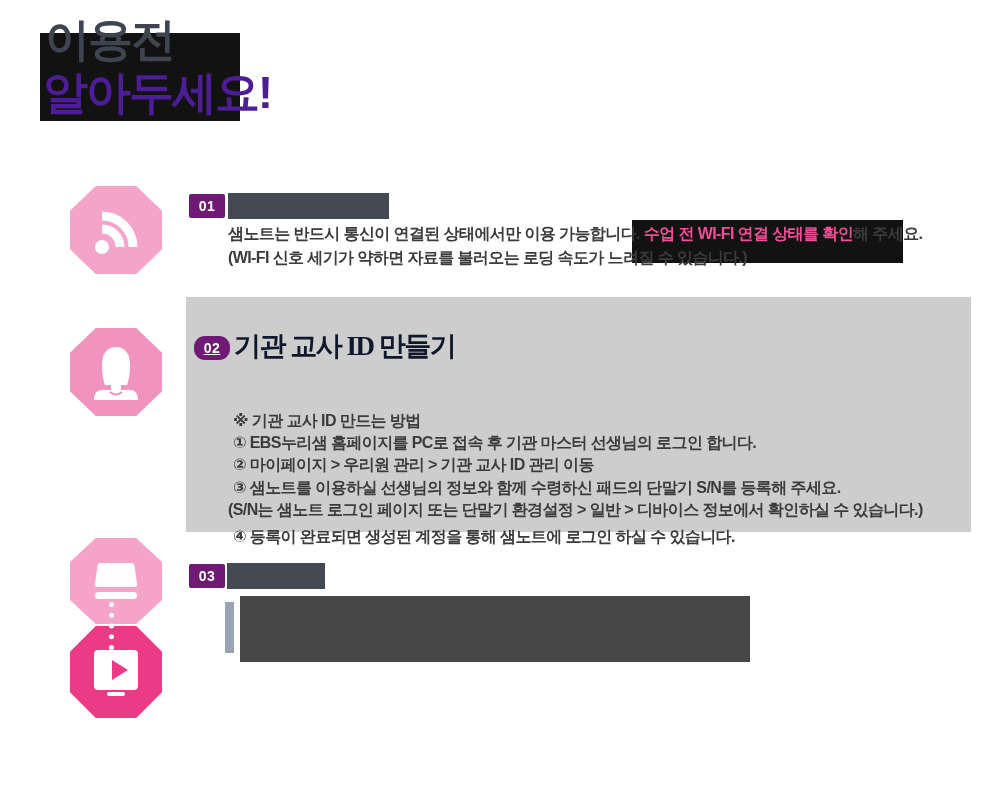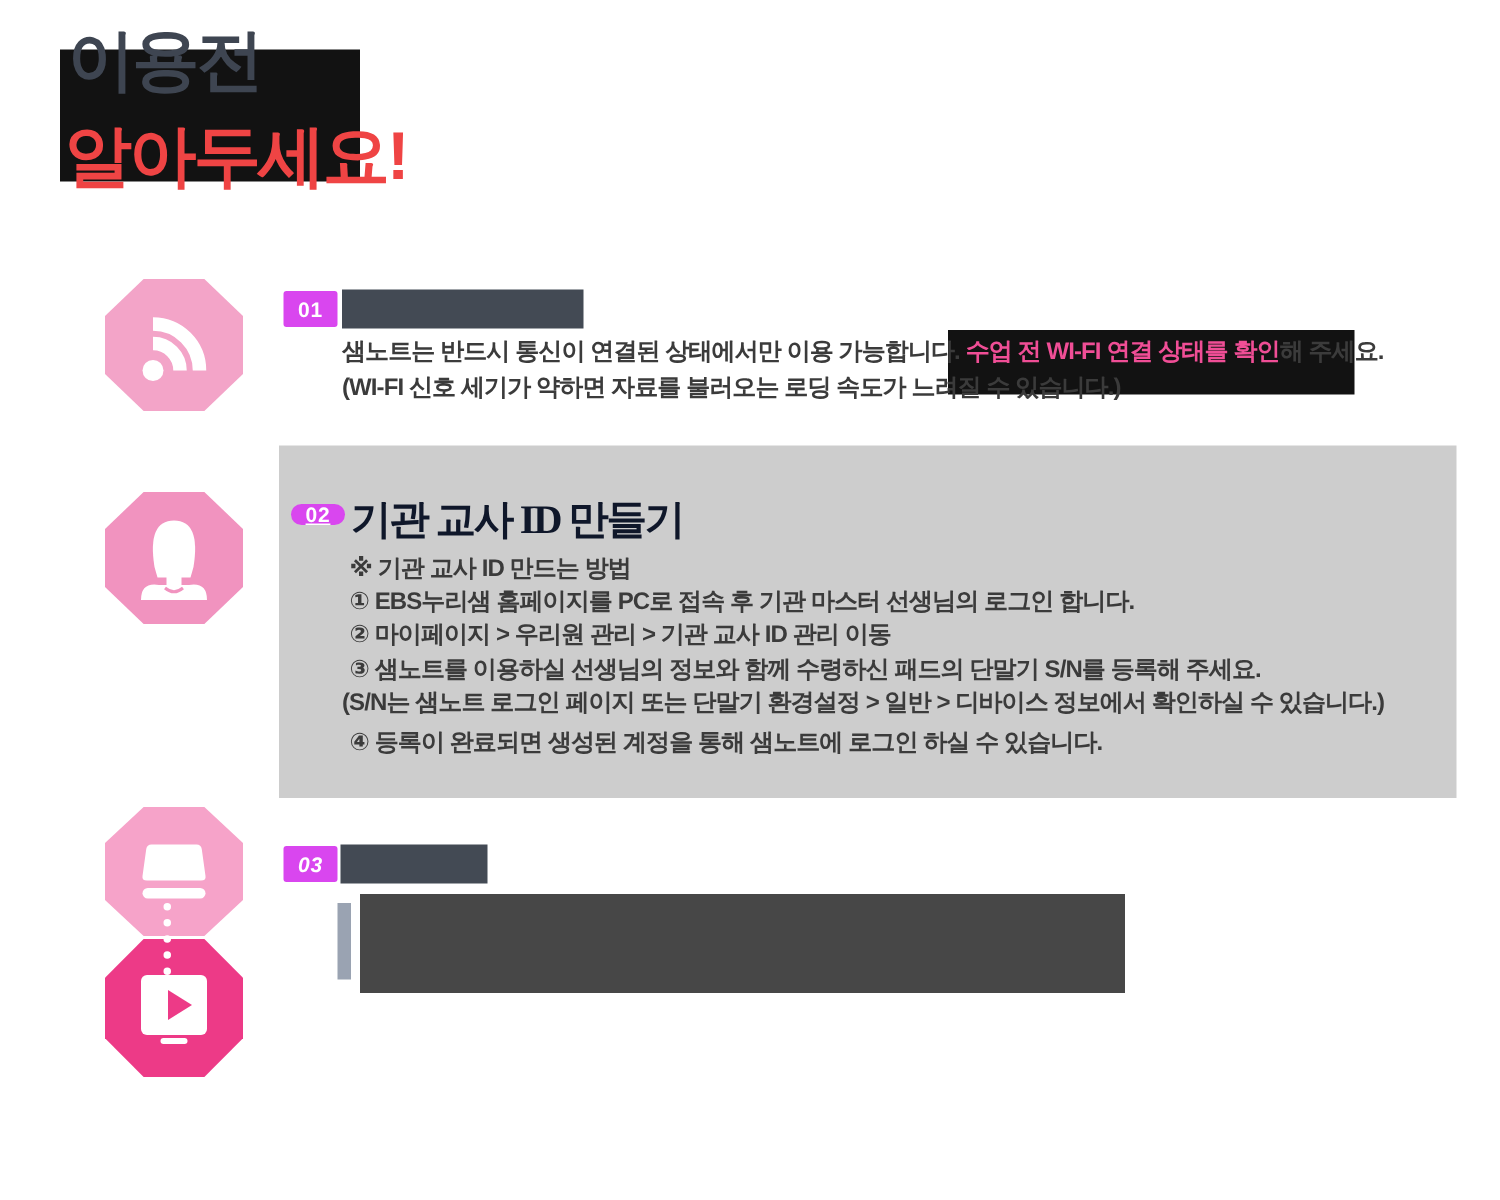--- a/index.html
+++ b/index.html
@@ -5,63 +5,63 @@
   html,body{margin:0;padding:0;}
   body{
     width:1000px;height:800px;position:relative;background:#ffffff;overflow:hidden;
     font-family:"Liberation Sans","DejaVu Sans",sans-serif;
   }
   .abs{position:absolute;}
 
   
   .title-backdrop{left:40px;top:33px;width:200px;height:88px;background:#121212;}
   .title-l1{left:45px;top:16px;font-size:45px;font-weight:700;color:#3e4551;letter-spacing:-2px;line-height:1.05;}
-  .title-l2{left:43px;top:80px;font-size:45px;font-weight:800;color:#ef4444;letter-spacing:-2px;line-height:1.05;text-align:right;}
+  .title-l2{left:43px;top:69px;font-size:45px;font-weight:800;color:#4c1d95;letter-spacing:-2px;line-height:1.05;text-align:right;}
 
   
   .squircle{
     width:92px;height:88px;
     clip-path:polygon(28% 0,72% 0,100% 28%,100% 72%,72% 100%,28% 100%,0 72%,0 28%);
     display:flex;align-items:center;justify-content:center;
   }
   .badge{
-    width:36px;height:24px;background:#d946ef;color:#ffffff;
+    width:36px;height:24px;background:#701a75;color:#ffffff;
     font-size:14px;font-weight:700;display:flex;align-items:center;justify-content:center;
     border-radius:2px;letter-spacing:0.5px;
   }
   .slate-box{background:#434a54;}
   .body-text{font-size:16px;font-weight:600;color:#3b3b3b;letter-spacing:-0.6px;white-space:nowrap;}
 
   
   .icon-wifi{left:70px;top:186px;background:#f3a4c8;}
   .badge-01{left:189px;top:194px;}
   .titlebox-01{left:228px;top:193px;width:161px;height:26px;}
   .band-01{left:632px;top:220px;width:271px;height:43px;background:#121212;}
   .s1-line1{left:228px;top:224px;z-index:2;}
   .s1-line2{left:228px;top:248px;z-index:2;}
   .hl-pink{color:#f04e96;font-weight:800;}
 
   
   .panel-02{left:186px;top:297px;width:785px;height:235px;background:#cdcdcd;}
   .icon-person{left:70px;top:328px;background:#f193bf;}
-  .badge-02{left:194px;top:336px;width:36px;height:14px;border-radius:11px;text-decoration:underline;}
+  .badge-02{left:194px;top:336px;width:36px;height:24px;border-radius:11px;text-decoration:underline;}
   .s2-title{left:234px;top:328px;font-size:27px;font-weight:800;color:#0f172a;letter-spacing:-1.5px;font-family:Liberation Serif, serif;}
-  .s2-line{font-size:16px;}
+  .s2-line{font-size:16px;margin-top:42px;}
   .s2-l0{left:233px;top:369px;}
   .s2-l1{left:233px;top:391px;}
   .s2-l2{left:233px;top:413px;}
   .s2-l3{left:233px;top:436px;}
   .s2-l4{left:228px;top:458px;}
   .s2-l5{left:233px;top:485px;}
 
   
   .icon-tablet{left:70px;top:538px;width:92px;height:86px;background:#f6a3c9;z-index:1;}
   .icon-video{left:70px;top:626px;width:92px;height:92px;background:#ed3a87;z-index:2;}
   .dotted-connector{left:109px;top:602px;height:48px;width:0;border-left:5px dotted #ffffff;z-index:3;}
-  .badge-03{left:189px;top:564px;font-style:italic;}
+  .badge-03{left:189px;top:564px;}
   .titlebox-03{left:227px;top:563px;width:98px;height:26px;}
   .quote-bar{left:225px;top:602px;width:9px;height:51px;background:#9aa3b2;}
   .content-box-03{left:240px;top:596px;width:510px;height:66px;background:#474747;}
 </style>
 </head>
 <body>
 
 <div class="abs title-backdrop"></div>
 <div class="abs title-l1">이용전</div>
 <div class="abs title-l2">알아두세요!</div>

